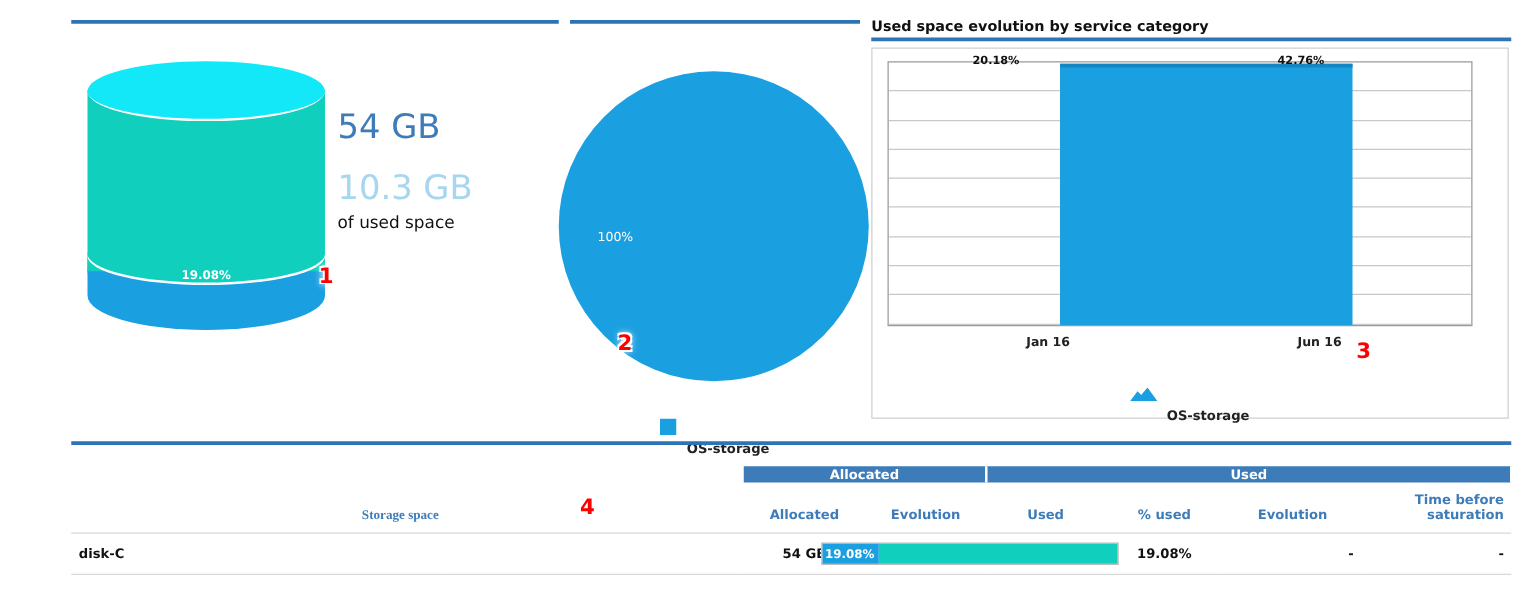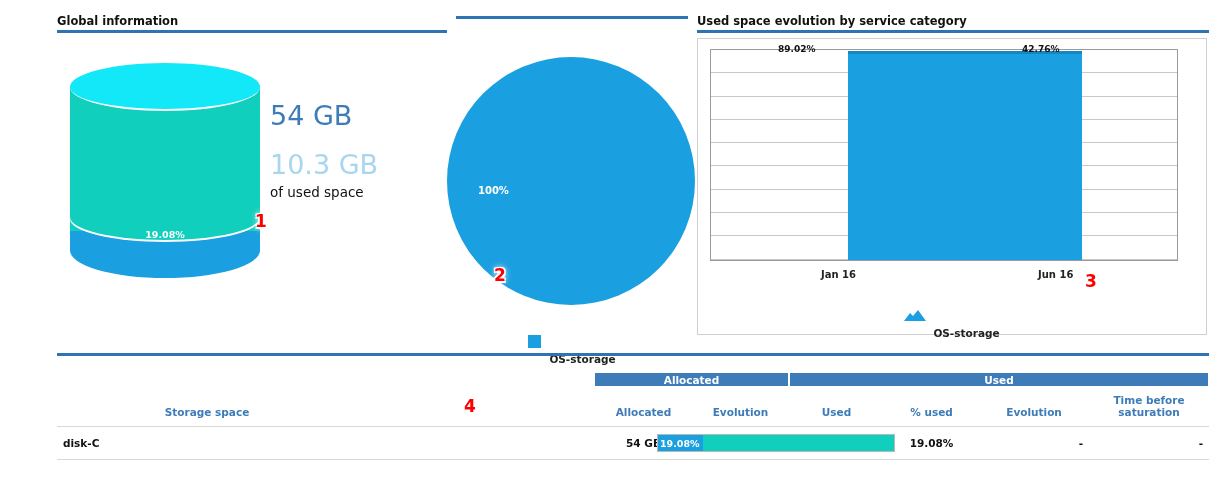--- a/index.html
+++ b/index.html
@@ -66,21 +66,21 @@
 
   
   #panel-pie{left:456px;top:14px;width:232px;}
   .pie-wrap{position:relative;width:232px;height:290px;margin-top:16px;}
   .pie{
     position:absolute;left:-9px;top:22px;width:248px;height:248px;
     border-radius:50%;background:#1a9fe0;
   }
   .pie-label{
     position:absolute;left:22px;top:150px;
-    font-size:10px;font-weight:bold;color:#ffffff;text-align:right;
+    font-size:10px;font-weight:normal;color:#ffffff;text-align:right;
   }
   .pie-legend{
     position:absolute;left:0;top:282px;width:232px;
     display:flex;align-items:center;justify-content:center;gap:8px;
   }
   .sw{width:13px;height:13px;background:#1a9fe0;display:inline-block;}
   .leg-txt{font-size:10.5px;font-weight:bold;color:#222;margin-top:36px;}
 
   
   #panel-evo{left:697px;top:14px;width:512px;}
@@ -118,22 +118,22 @@
   .grp-blank{background:transparent;border:none;}
   .grp{
     background:#3d7cb8;color:#ffffff;font-size:10.5px;font-weight:bold;
     text-align:center;height:13px;padding:0;border-right:2px solid #fff;
   }
   .col-h{
     font-size:10.5px;font-weight:bold;color:#3d7cb8;
     padding:8px 6px 8px 6px;vertical-align:bottom;
     border-bottom:1px solid #d8d8d8;
   }
-  .col-h.right{}
-  .col-h.left{text-align:center;}
+  .col-h.right{text-align:right;}
+  .col-h.left{text-align:right;font-family:Liberation Serif, serif;}
   .col-h.ctr{text-align:center;}
   .cell{
     font-size:10.5px;font-weight:bold;color:#111;
     padding:7px 6px;border-bottom:1px solid #d8d8d8;height:17px;
   }
   .cell.right{text-align:right;}
   .cell.ctr{text-align:center;}
   .cell.left{text-align:left;}
   .barcell{padding:7px 0;border-bottom:1px solid #d8d8d8;}
   .bar{
@@ -161,21 +161,20 @@
   }
   #mk1{left:255px;top:211px;}
   #mk2{left:494px;top:265px;}
   #mk3{left:1085px;top:271px;}
   #mk4{left:464px;top:396px;}
 </style>
 </head>
 <body>
 
 <div class="panel" id="panel-global">
-  <div class="sec-title">Global information</div>
   <div class="sec-rule" style="width: 100%;"></div>
 
   <div class="cyl-wrap">
     <div class="cylinder">
       <div class="cyl-body-bottomcap"></div>
       <div class="cyl-used">
         <div class="cyl-used-top"></div>
       </div>
       <div class="cyl-body"></div>
       <div class="cyl-teal-cap"></div>
@@ -216,21 +215,21 @@
       <div class="grid-row"></div>
       <div class="grid-row"></div>
       <div class="grid-row"></div>
       <div class="grid-row"></div>
       <div class="grid-row"></div>
       <div class="grid-row"></div>
       <div class="grid-row"></div>
       <div class="area-fill"></div>
       <div class="area-top"></div>
     </div>
-    <div class="lbl-left">89.02%</div>
+    <div class="lbl-left">20.18%</div>
     <div class="lbl-right">42.76%</div>
     <div class="xtick-l">Jan 16</div>
     <div class="xtick-r">Jun 16</div>
 
     <div class="evo-legend">
       <span>
         <svg width="22" height="11" viewBox="0 0 22 11" aria-hidden="true">
           <path d="M0 11 L6 3 L9 6 L14 0 L22 11 Z" fill="#1a9fe0"></path>
         </svg>
       </span>

